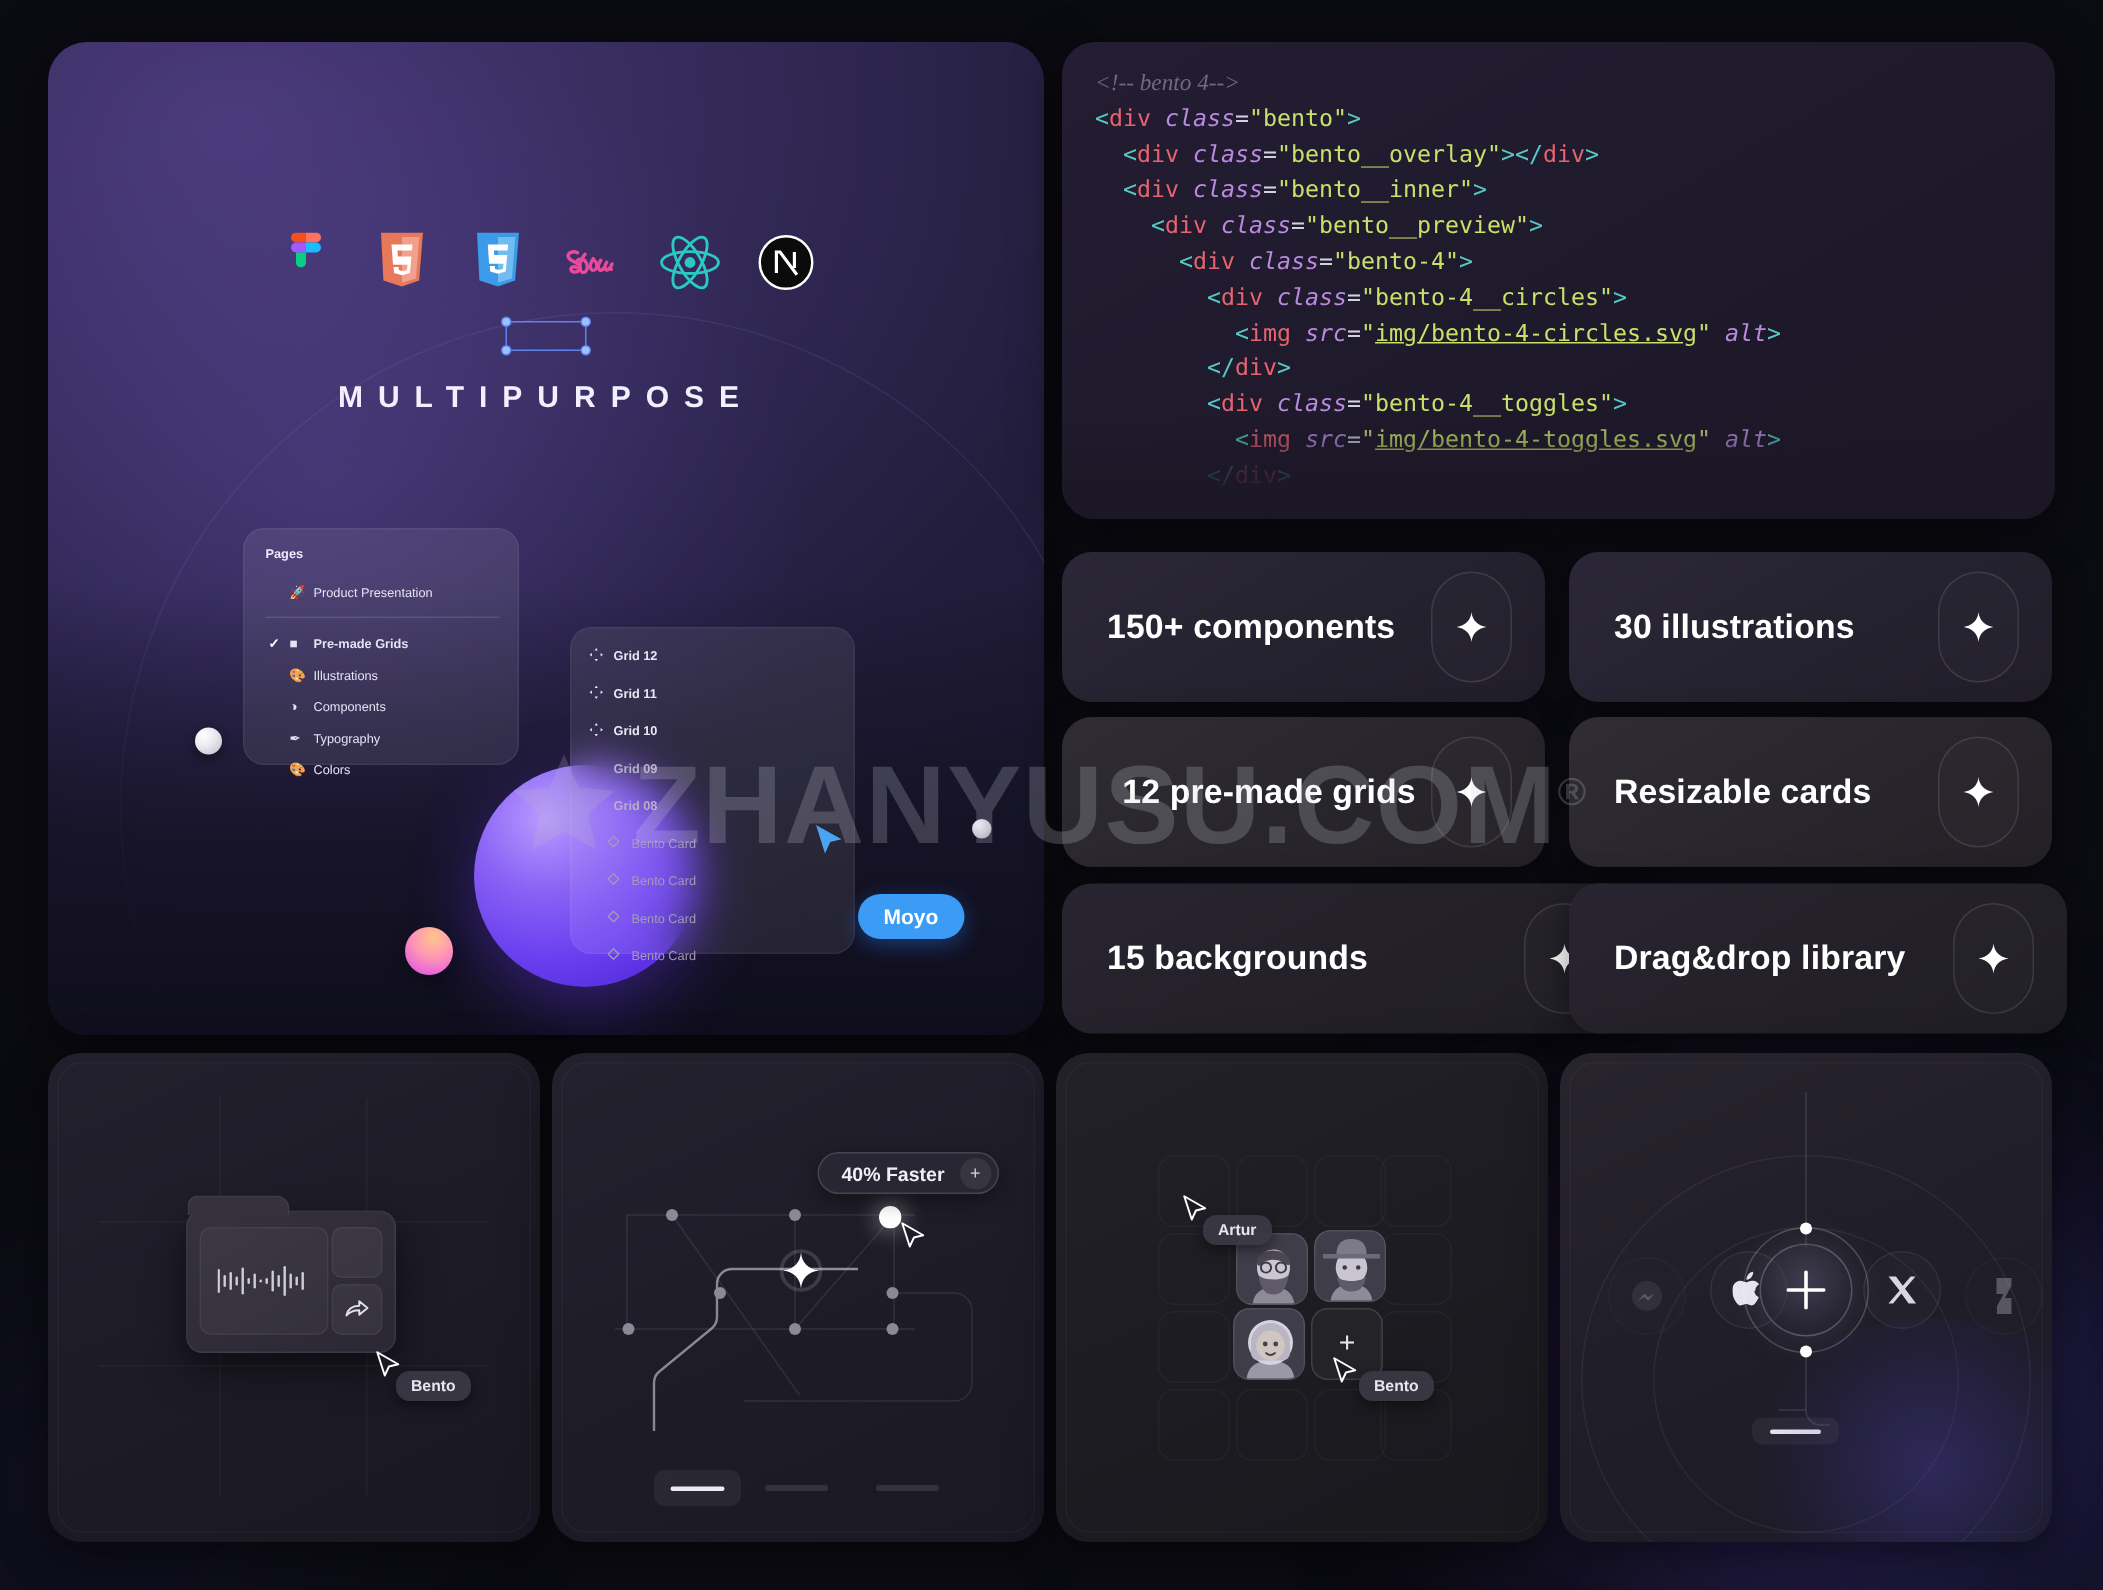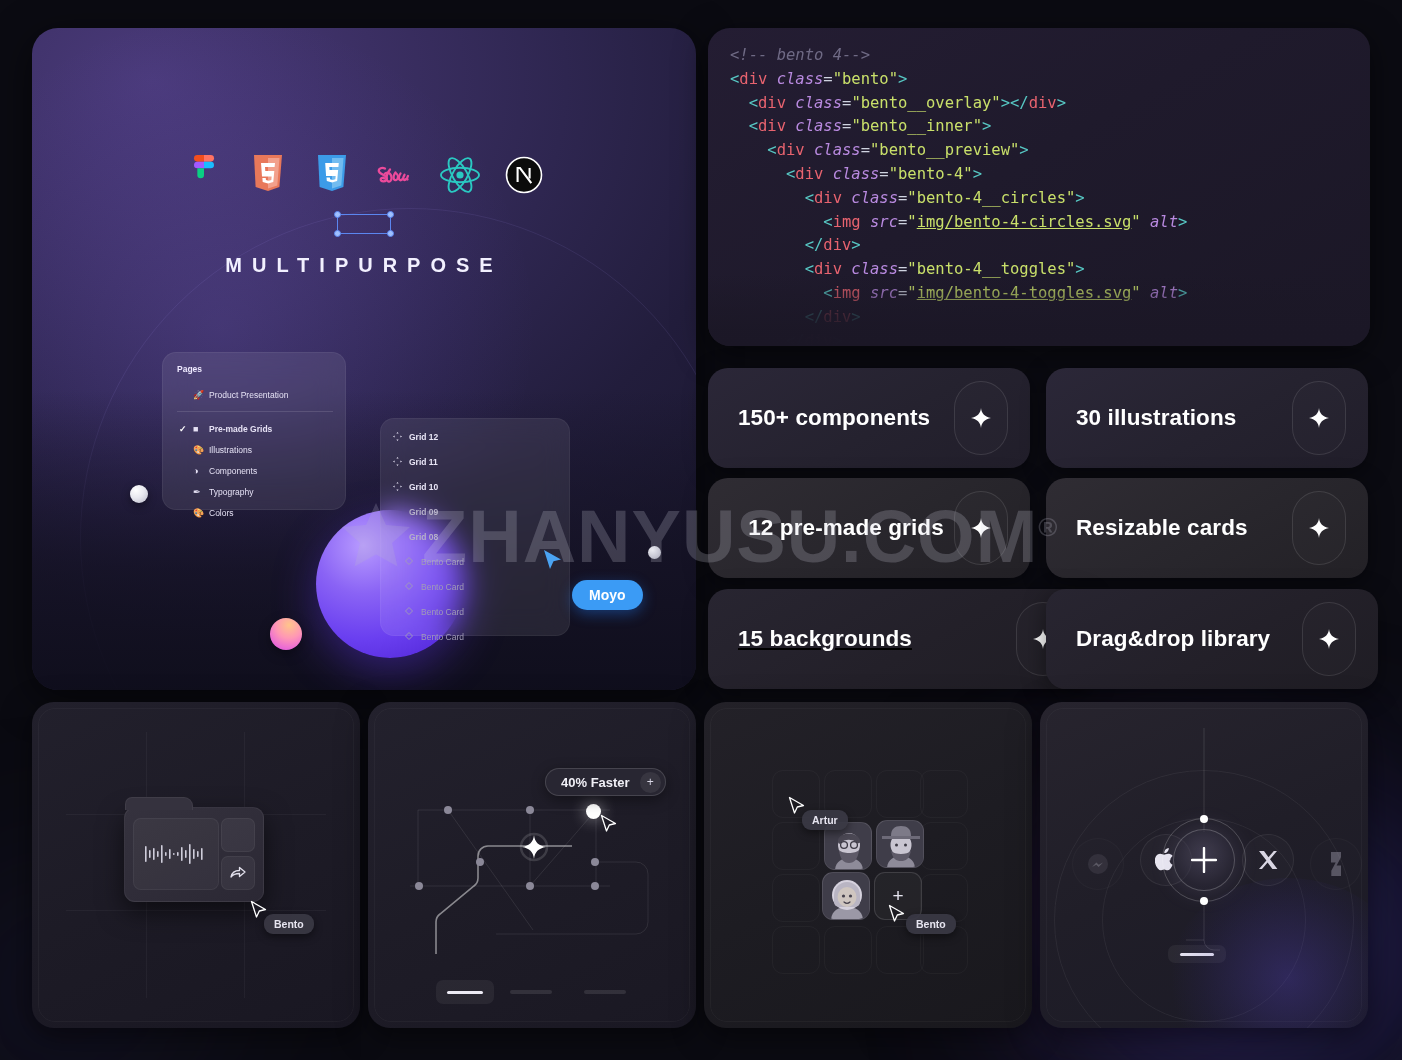--- a/index.html
+++ b/index.html
@@ -154,21 +154,21 @@
   .gr-row.dim { color: #b5b0c8; }
   .gr-row.dim2 { color: #a19cb6; }
   .gr-row .gr-ico { width: 9px; height: 9px; display: inline-block; }
   .gr-row.bold { font-weight: 700; }
 
   .cursor-blue {
     position: absolute; left: 510px; top: 520px; z-index: 7;
     width: 22px; height: 24px;
   }
   .moyo-pill {
-    position: absolute; left: 540px; top: 552px; z-index: 7;
+    position: absolute; left: 540px; top: 568px; z-index: 7;
     background: #3b9bf5; color: #fff;
     font-size: 14px; font-weight: 700;
     padding: 7px 17px; border-radius: 17px;
     box-shadow: 0 4px 14px rgba(30,110,220,0.45);
   }
 
   
   .code-card {
     position: absolute; left: 708px; top: 28px; width: 662px; height: 318px;
     border-radius: 22px;
@@ -180,21 +180,21 @@
   .code-card::after {
     content: ""; position: absolute; left: 0; right: 0; bottom: 0; height: 72px;
     background: linear-gradient(to bottom, rgba(27,23,38,0) 0%, rgba(27,23,38,0.92) 78%, rgba(27,23,38,1) 100%);
     pointer-events: none;
   }
   .code-pre {
     font-family: "DejaVu Sans Mono", "Liberation Mono", monospace;
     font-size: 15.5px; line-height: 23.8px;
     white-space: pre; color: #cfd3e0;
   }
-  .c-cm  { color: #6f6a85; font-style: italic; }
+  .c-cm  { color: #6f6a85; font-style: italic; font-family: Liberation Serif, serif; }
   .c-br  { color: #57c8c4; }
   .c-tag { color: #e8636f; }
   .c-att { color: #b98ae0; font-style: italic; }
   .c-eq  { color: #cfd3e0; }
   .c-str { color: #c9e06a; }
   .c-url { color: #c9e06a; text-decoration: underline; }
   .c-fade1 { opacity: 0.55; }
   .c-fade2 { opacity: 0.22; }
 
   
@@ -216,21 +216,21 @@
     width: 54px; height: 74px; border-radius: 27px;
     border: 1px solid rgba(255,255,255,0.11);
     display: flex; align-items: center; justify-content: center;
     background: rgba(255,255,255,0.015);
   }
 
   .f-0 { left: 708px; top: 368px; width: 322px; }
   .f-1 { left: 1046px; top: 368px; width: 322px; }
   .f-2 { left: 708px; top: 478px; width: 322px; text-align: center; }
   .f-3 { left: 1046px; top: 478px; width: 322px; }
-  .f-4 { left: 708px; top: 589px; width: 384px; text-decoration: underline; }
+  .f-4 { left: 708px; top: 589px; width: 384px; }
   .f-5 { left: 1046px; top: 589px; width: 332px; }
 
   
   .bcard {
     position: absolute; top: 702px; width: 328px; height: 326px;
     border-radius: 22px; overflow: hidden;
     box-shadow: 0 8px 30px rgba(0,0,0,0.5);
   }
   .b-0 { left: 32px;   background: linear-gradient(155deg, #22202c 0%, #1d1b26 50%, #191722 100%); }
   .b-1 { left: 368px;  background: linear-gradient(155deg, #23212d 0%, #1e1c27 50%, #1a1823 100%); }

